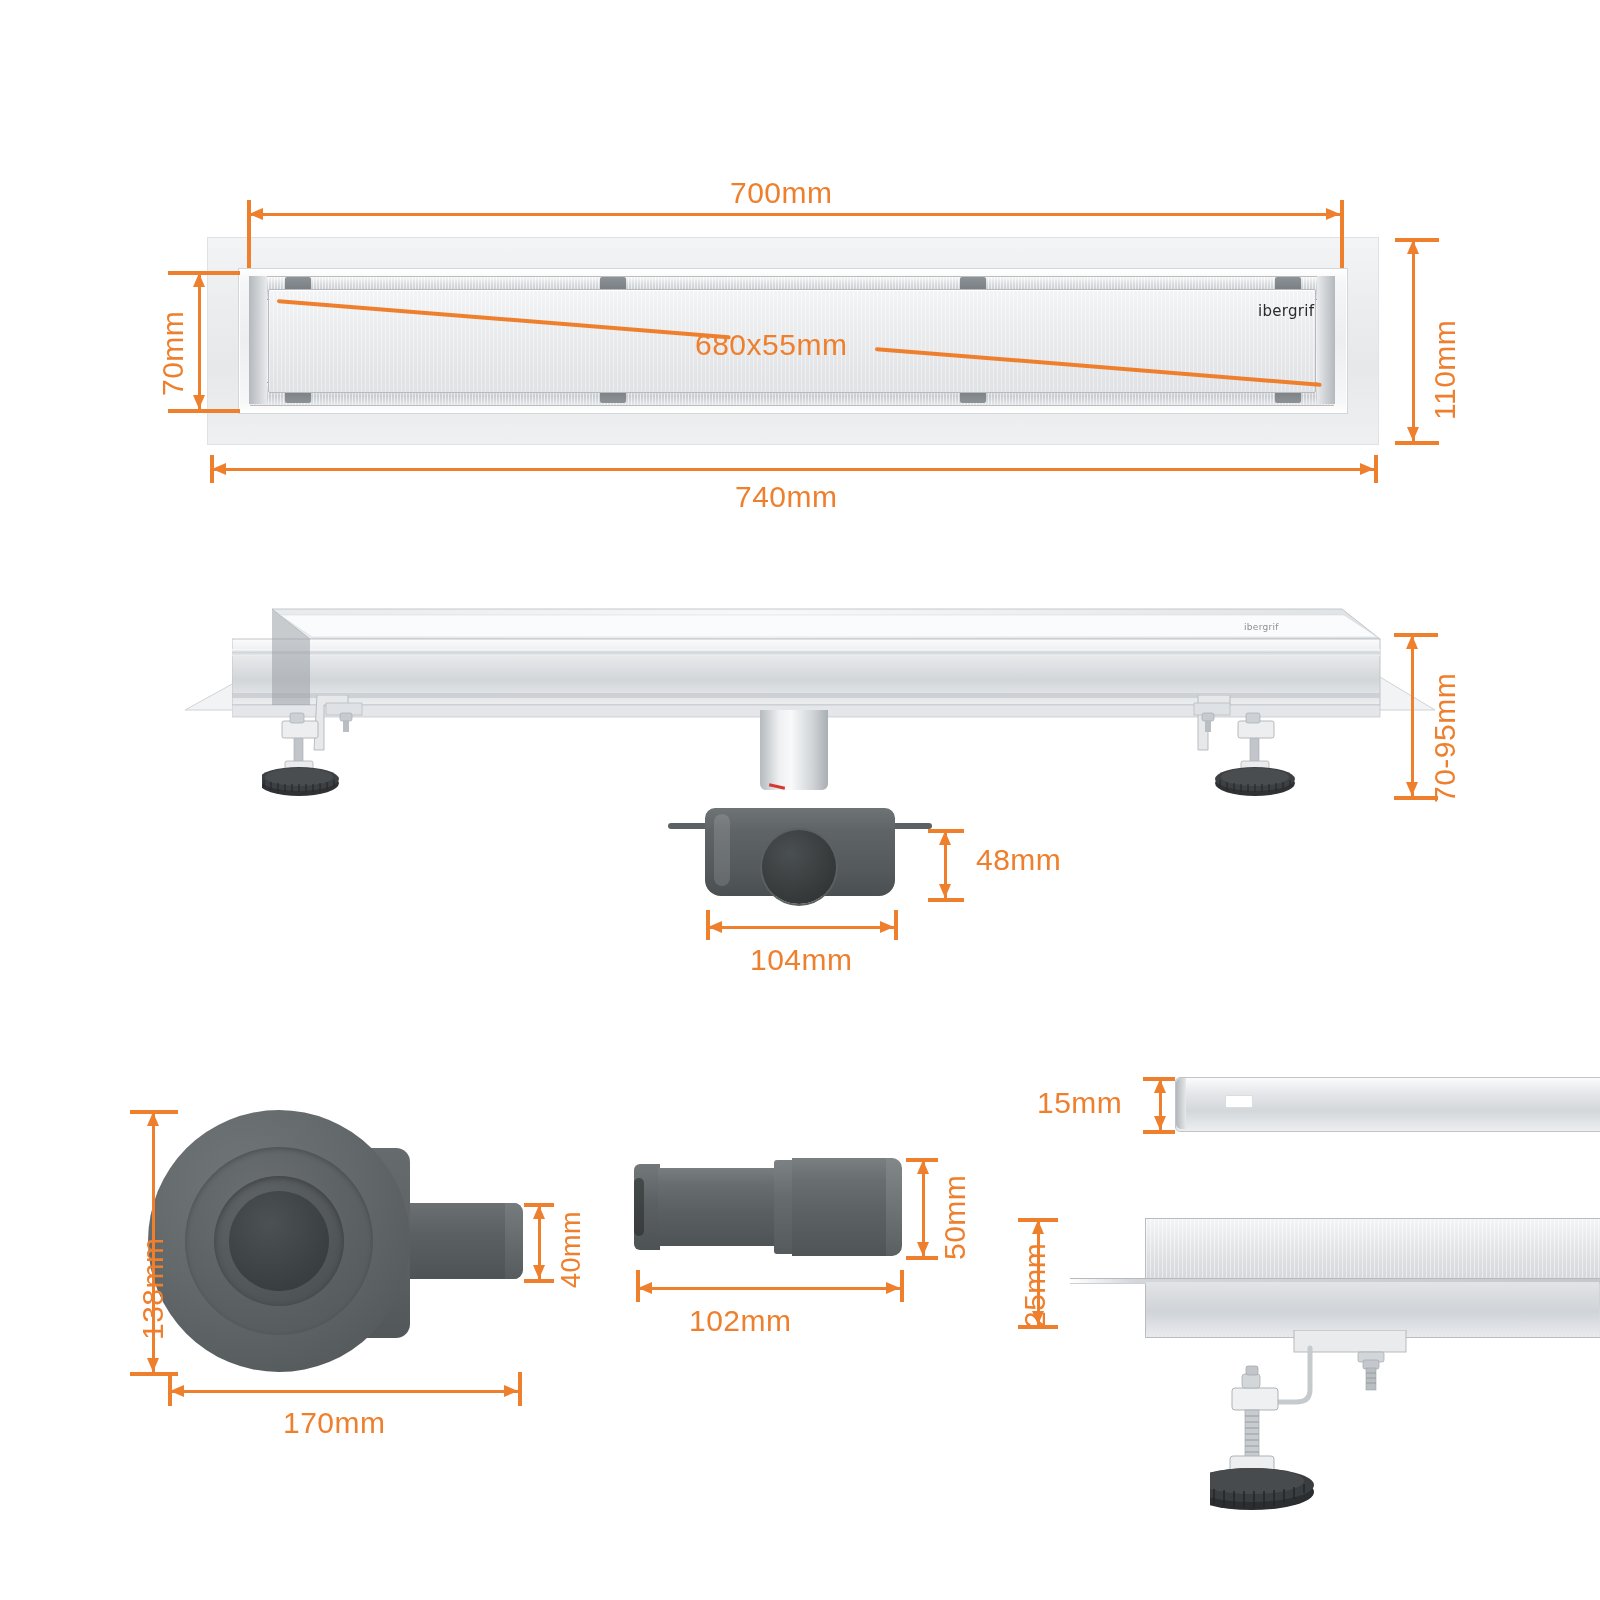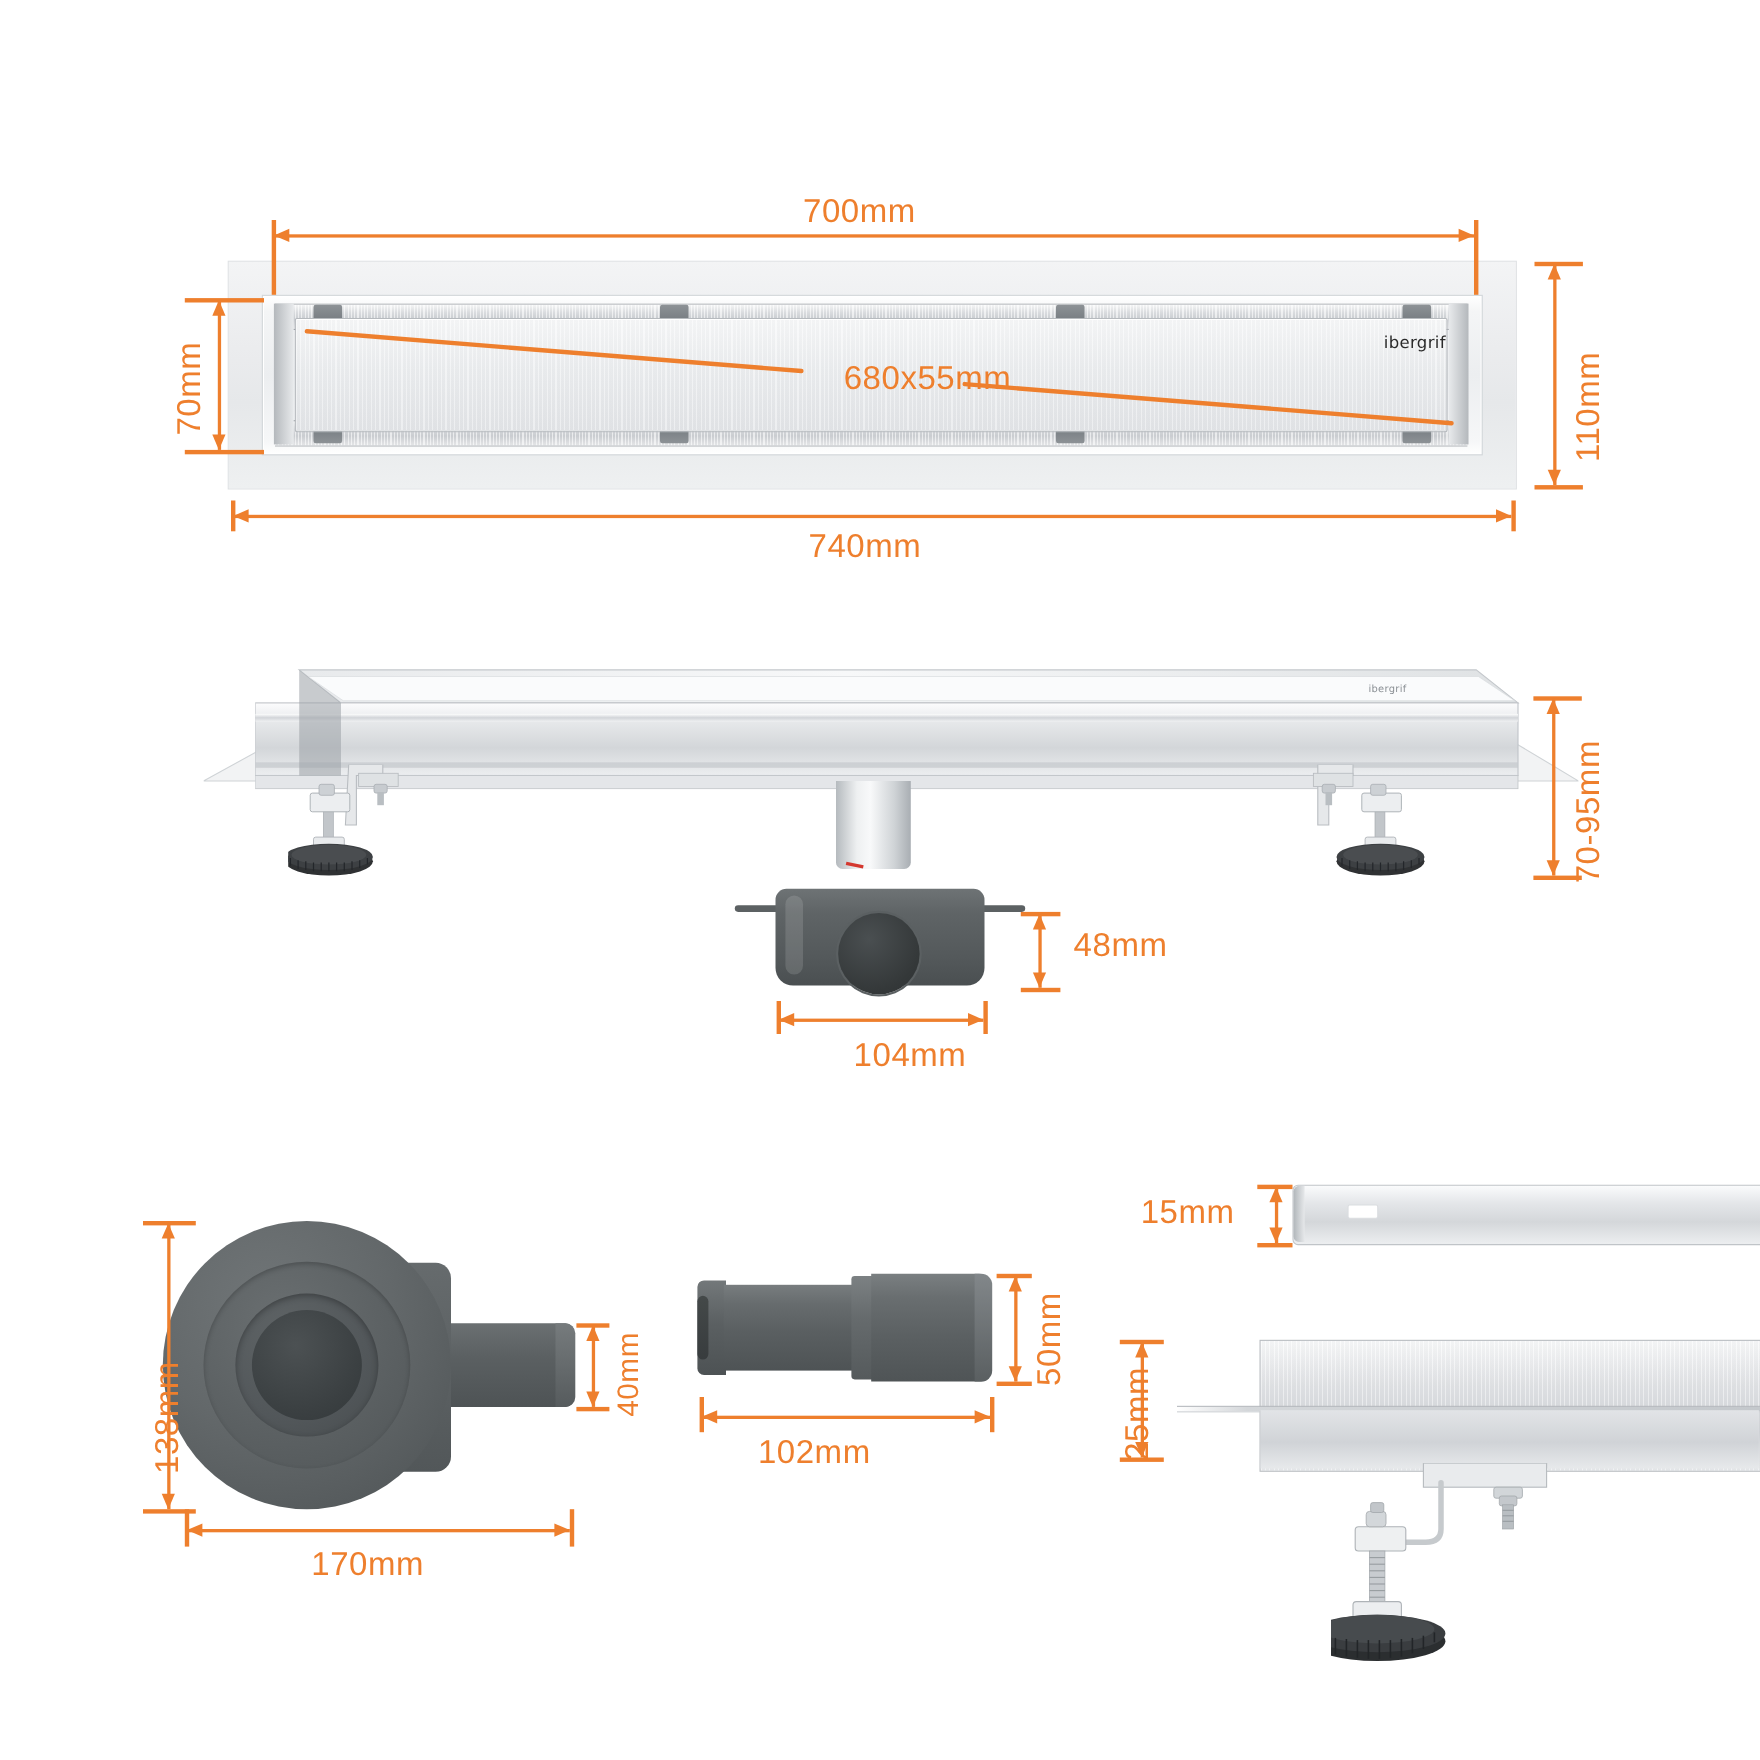--- a/index.html
+++ b/index.html
@@ -79,21 +79,21 @@
     <div class="abs" style="left:249px;top:276px;width:18px;height:128px;background:linear-gradient(90deg,#b4b8bc,#e8eaec);"></div>
     <div class="abs" style="left:1317px;top:276px;width:18px;height:128px;background:linear-gradient(90deg,#e8eaec,#b4b8bc);"></div>
 
     <div class="abs metal-panel" style="left:268px;top:289px;width:1046px;height:102px;border:1px solid #b6babe;border-radius:2px;
                 box-shadow:inset 0 1px 0 #ffffff, inset 0 -1px 0 #e2e4e6;"></div>
 
     <div class="logo" style="left:1258px;top:302px;">ibergrif</div>
 
     <div class="leader" style="left:277px;top:299px;width:455px;transform:rotate(4.6deg);"></div>
     <div class="leader" style="left:875px;top:347px;width:448px;transform:rotate(4.6deg);"></div>
-    <div class="dim-label" style="left:767px;top:330px;">680x55mm</div>
+    <div class="dim-label" style="left:695px;top:330px;">680x55mm</div>
 
     <div class="tick-v" style="left:247px;top:200px;height:68px;"></div>
     <div class="tick-v" style="left:1340px;top:200px;height:68px;"></div>
     <div class="dimline-h" style="left:249px;top:213px;width:1091px;"></div>
     <div class="arrow arr-left" style="left:249px;top:208px;"></div>
     <div class="arrow arr-right" style="left:1326px;top:208px;"></div>
     <div class="dim-label" style="left:730px;top:178px;">700mm</div>
 
     <div class="tick-v" style="left:210px;top:455px;height:28px;"></div>
     <div class="tick-v" style="left:1374px;top:455px;height:28px;"></div>
@@ -255,21 +255,21 @@
     <div class="dimline-v" style="left:944px;top:31px;height:67px;"></div>
     <div class="arrow arr-up" style="left:939px;top:31px;"></div>
     <div class="arrow arr-down" style="left:939px;top:84px;"></div>
     <div class="dim-label" style="left:976px;top:45px;">48mm</div>
 
     <div class="tick-v" style="left:706px;top:110px;height:30px;"></div>
     <div class="tick-v" style="left:894px;top:110px;height:30px;"></div>
     <div class="dimline-h" style="left:708px;top:126px;width:186px;"></div>
     <div class="arrow arr-left" style="left:708px;top:121px;"></div>
     <div class="arrow arr-right" style="left:880px;top:121px;"></div>
-    <div class="dim-label" style="left:776px;top:145px;">104mm</div>
+    <div class="dim-label" style="left:750px;top:145px;">104mm</div>
   </div>
 
   <div class="abs" style="left:0;top:1040px;width:620px;height:430px;">
 
     <div class="abs" style="left:380px;top:163px;width:142px;height:76px;border-radius:0 8px 8px 0;
                 background:linear-gradient(180deg,#6b7072 0%,#5b6062 40%,#4e5355 100%);"></div>
     <div class="abs" style="left:505px;top:163px;width:18px;height:76px;border-radius:0 9px 9px 0;
                 background:linear-gradient(180deg,#767b7d,#565b5d);"></div>
 
     <div class="abs" style="left:300px;top:108px;width:110px;height:190px;border-radius:14px;

